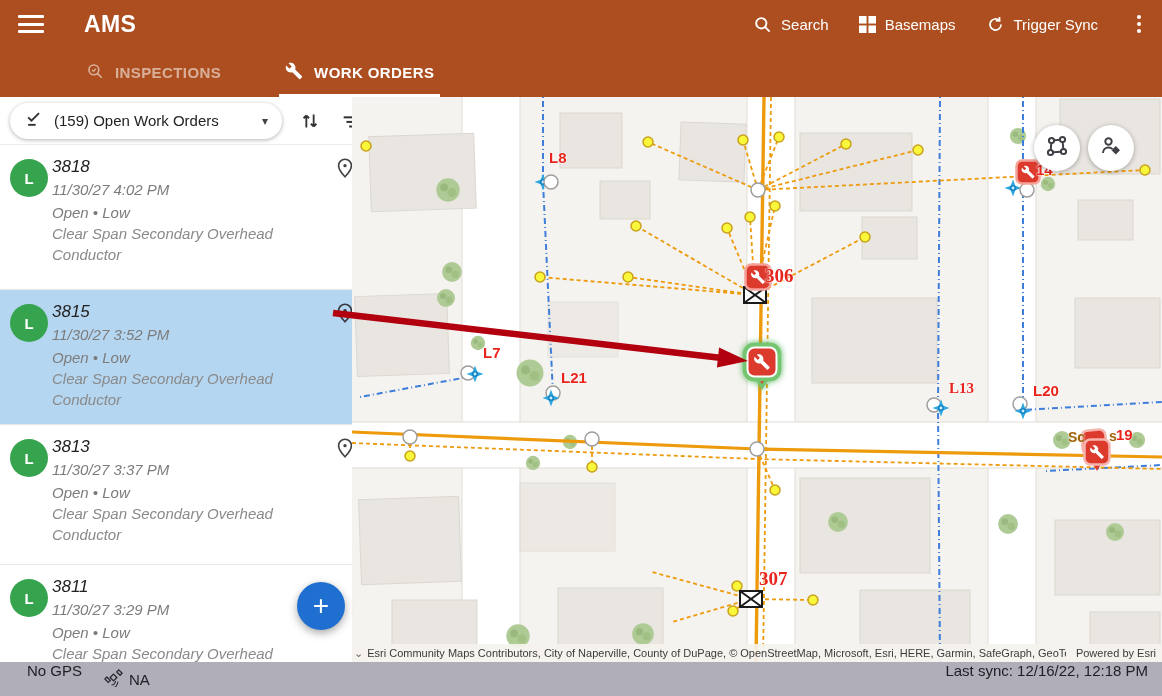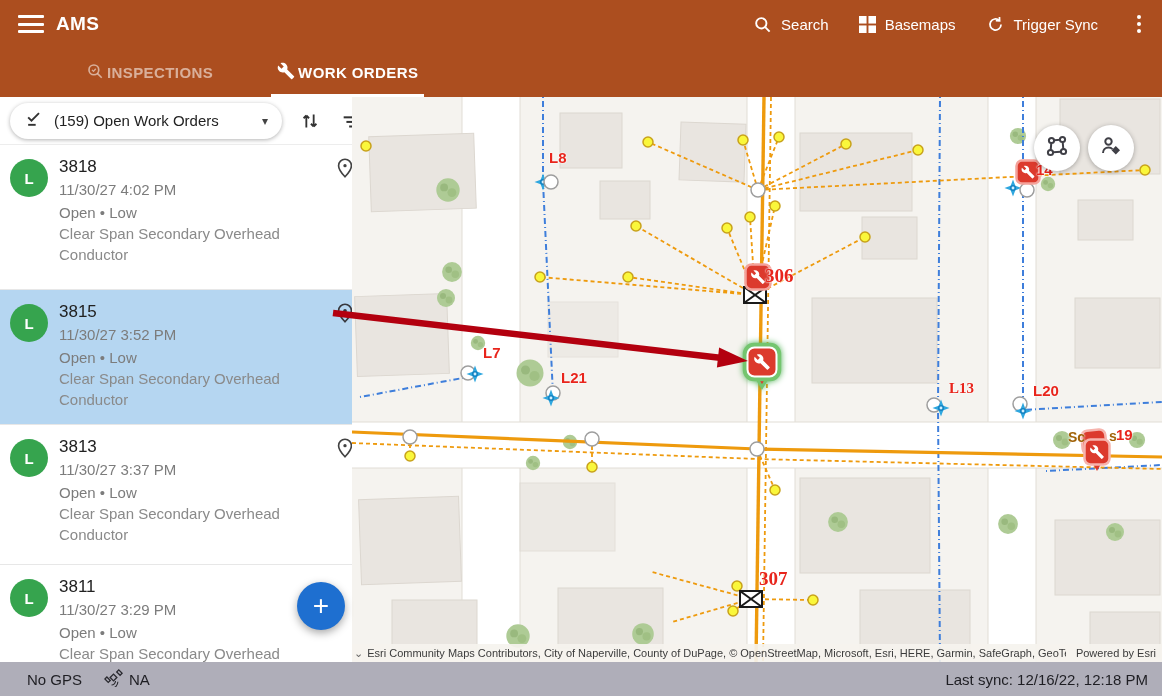--- a/index.html
+++ b/index.html
@@ -6,32 +6,32 @@
   html,body { width:1162px; height:696px; overflow:hidden; }
   body { font-family:"Liberation Sans", sans-serif; background:#fff; }
   .app { position:relative; width:1162px; height:696px; overflow:hidden; }
 
   
   .header { position:absolute; top:0; left:0; width:100%; height:48px;
     background:#AC4E1F; display:flex; align-items:center; color:#fff; z-index:10; }
   .hamburger { width:26px; height:18px; margin:0 0 0 18px; display:flex; flex-direction:column;
     justify-content:space-between; cursor:pointer; }
   .hamburger span { display:block; height:3px; background:#fff; border-radius:1px; }
-  .app-title { font-size:19px; font-weight:700; letter-spacing:.4px; margin-left:12px; }
+  .app-title { font-size:23px; font-weight:700; letter-spacing:.4px; margin-left:40px; }
   .header-right { margin-left:auto; display:flex; align-items:center; gap:30px; padding-right:14px; }
   .nav-btn { display:flex; align-items:center; gap:9px; font-size:15px; font-weight:500; cursor:pointer; }
   .nav-btn svg { display:block; }
   .kebab { width:18px; height:22px; display:flex; flex-direction:column; align-items:center;
     justify-content:center; gap:3px; cursor:pointer; margin-left:2px; }
   .kebab i { width:4px; height:4px; background:#fff; border-radius:50%; }
 
   
   .tabbar { position:absolute; top:48px; left:0; width:100%; height:49px; background:#AC4E1F;
     display:flex; align-items:stretch; color:#fff; z-index:10; }
-  .tab { display:flex; align-items:center; gap:3px; font-size:15px; font-weight:700;
+  .tab { display:flex; align-items:center; gap:11px; font-size:15px; font-weight:700;
     letter-spacing:.4px; padding:0 6px; margin-top:2px; border-bottom:3px solid transparent; cursor:pointer; }
   .tab.first { margin-left:80px; }
   .tab.second { margin-left:52px; }
   .tab.inactive { color:rgba(255,255,255,.55); }
   .tab.active { border-bottom-color:#fff; }
 
   
   .content { position:absolute; top:97px; left:0; width:1162px; height:565px; }
 
   
@@ -45,21 +45,21 @@
   .pill-label { font-size:15px; color:#222; flex:1; }
   .caret { font-size:12px; color:#444; }
   .icon-btn { width:28px; height:28px; display:flex; align-items:center; justify-content:center; cursor:pointer; }
 
   .wo-list { position:relative; height:517px; overflow:hidden; }
   .wo-item { position:relative; display:flex; padding:14px 14px 0 10px; border-bottom:1px solid #E7E7E7; background:#fff; }
   .wo-item.selected { background:#B5D6F1; }
   .wo-item.h1{ height:145px; } .wo-item.h2{ height:135px; } .wo-item.h3{ height:140px; } .wo-item.h4{ height:150px; }
   .avatar { width:38px; height:38px; border-radius:50%; background:#36A44E; color:#fff;
     font-size:15px; font-weight:700; display:flex; align-items:center; justify-content:center; flex:0 0 auto; }
-  .wo-text { margin-left:11px; width:252px; }
+  .wo-text { margin-left:4px; width:252px;font-style:italic; }
   .wo-id { font-size:17px; color:#212121; margin-top:-2px; }
   .wo-meta { font-size:15px; color:#7C7C7C; line-height:21px; margin-top:2px; }
   .wo-desc { font-size:15px; color:#8A8A8A; line-height:21px; margin-top:0; }
   .wo-pin { position:absolute; right:18px; top:12px; width:22px; height:22px; }
   .scroll-thumb { position:absolute; right:1px; top:56px; width:5px; height:235px; background:#CDCDCD; border-radius:3px; }
 
   .fab { position:absolute; left:297px; top:485px; width:48px; height:48px; border-radius:50%;
     background:#1E6FD0; color:#fff; display:flex; align-items:center; justify-content:center;
     font-size:28px; font-weight:400; box-shadow:0 3px 8px rgba(0,0,0,.35); cursor:pointer; z-index:6; }
 
@@ -74,21 +74,21 @@
     box-shadow:0 1px 5px rgba(0,0,0,.3); display:flex; align-items:center; justify-content:center;
     cursor:pointer; z-index:5; }
   .attrib { position:absolute; left:0; bottom:0; width:810px; height:18px; background:rgba(245,243,238,.92);
     display:flex; align-items:center; font-size:11px; color:#3B3B3B; z-index:5; padding:0 6px 0 2px; }
   .attrib .chev { color:#666; font-size:11px; margin-right:4px; cursor:pointer; }
   .attrib .attr-text { flex:1; white-space:nowrap; overflow:hidden; }
   .attrib .powered { margin-left:10px; white-space:nowrap; }
 
   
   .statusbar { position:absolute; left:0; top:662px; width:1162px; height:34px; background:#AFAEB9;
-    display:flex; align-items:center; font-size:15px; color:#1E1E23; padding:0 14px 0 27px; z-index:10; }
+    display:flex; font-size:15px; color:#1E1E23; padding:0 14px 0 27px; z-index:10; }
   .statusbar .gps { margin-right:22px; }
   .statusbar .sat { display:flex; align-items:center; gap:6px; }
   .statusbar .sync { margin-left:auto; }
 
   
   .arrow-overlay { position:absolute; left:0; top:0; width:1162px; height:696px; z-index:50; pointer-events:none; }
 </style>
 </head>
 <body>
 

